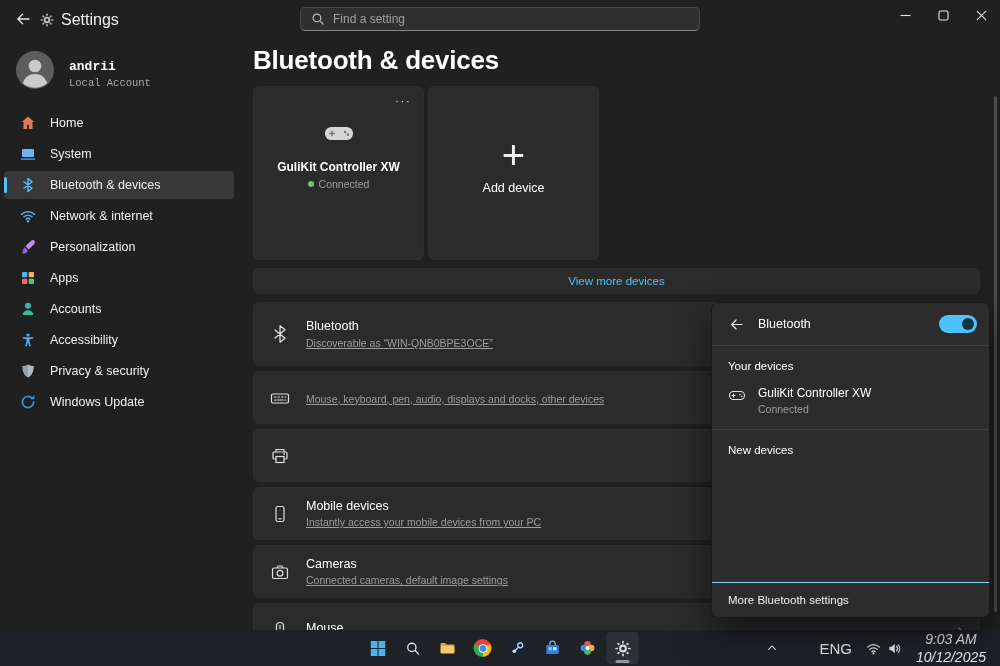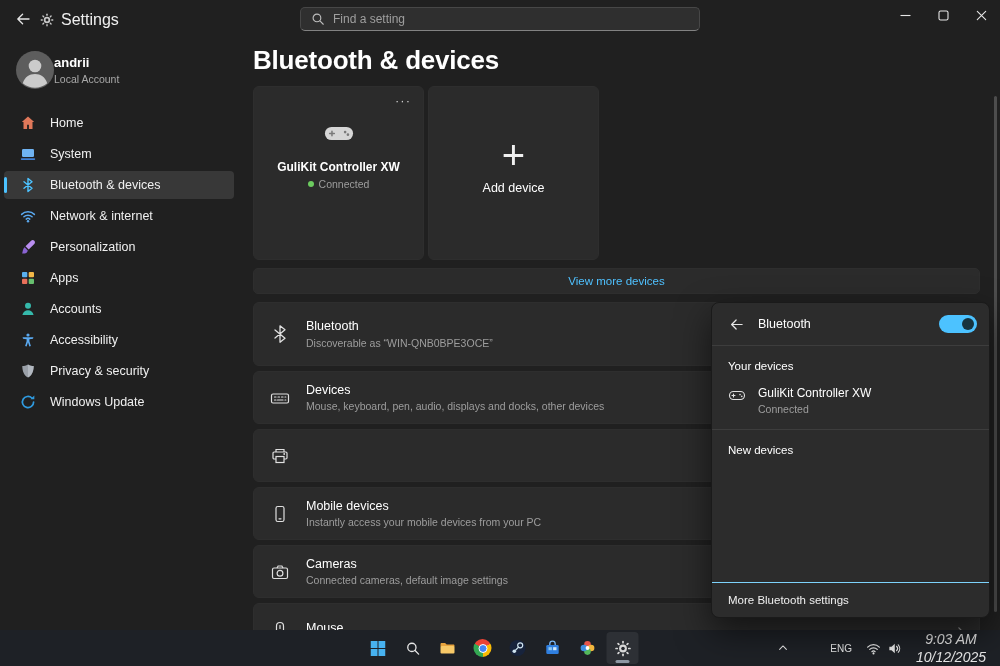--- a/index.html
+++ b/index.html
@@ -21,21 +21,21 @@
     background:#2f2f2f; border:1px solid #474747; border-bottom-color:#828282;
     border-radius:5px; display:flex; align-items:center; gap:8px; padding:0 10px;
   }
   .searchbox input { flex:1; background:transparent; border:none; outline:none; color:#e8e8e8; font-size:12px; }
   .searchbox input::placeholder { color:#9f9f9f; }
   .win-controls { position:absolute; right:0; top:0; display:flex; }
   .win-controls button { width:38px; height:30px; display:grid; place-items:center; }
 
   
   .sidebar { position:absolute; top:38px; left:0; width:250px; bottom:36px; }
-  .user { display:flex; align-items:center; margin:13px 10px 20px 16px; }
+  .user { display:flex; align-items:flex-end; gap:15px; margin:13px 10px 20px 16px;font-family:Liberation Mono, monospace; }
   .user-name { font-size:13px; font-weight:700; line-height:1.2; }
   .user-type { font-size:10.5px; color:#a8a8a8; margin-top:2px; }
   .nav-item {
     position:relative; display:flex; align-items:center; gap:14px;
     height:28px; margin:3px 16px 3px 4px; padding-left:16px;
     border-radius:4px; font-size:12.5px; color:#f0f0f0;
   }
   .nav-item.selected { background:#383838; }
   .nav-item.selected::before {
     content:""; position:absolute; left:0; top:6px; bottom:6px; width:3px;
@@ -68,21 +68,21 @@
 
   .rows { margin-top:8px; }
   .srow {
     display:flex; align-items:center; gap:16px; padding:0 16px;
     background:#2b2b2b; border:1px solid #2e2e2e; border-radius:6px;
     height:53px; margin-bottom:5px;
   }
   .srow.tall { height:64px; }
   .srow-ico { width:20px; flex:0 0 20px; }
   .srow-title { font-size:12.5px; line-height:1.25; }
-  .srow-sub { font-size:10.5px; color:#9d9d9d; margin-top:2px; }
+  .srow-sub { font-size:10.5px; color:#9d9d9d; margin-top:2px;text-decoration:underline; }
   .srow-chevron { margin-left:auto; color:#8f8f8f; font-size:17px; line-height:1; }
 
   .scrollbar { position:absolute; right:3px; top:96px; width:3px; height:516px; background:#4d4d4d; border-radius:2px; }
 
   
   .flyout {
     position:absolute; left:711px; top:302px; width:279px; height:316px;
     background:#2c2c2c; border:1px solid #1a1a1a; border-radius:8px;
     box-shadow:0 14px 34px rgba(0,0,0,.55);
     display:flex; flex-direction:column; z-index:10;
@@ -103,21 +103,21 @@
   .taskbar { position:absolute; left:0; right:0; bottom:0; height:36px; background:#1e2126; }
   .tb-center { position:absolute; left:50%; transform:translateX(-50%); top:2px; display:flex; gap:3px; }
   .tb-btn { width:32px; height:32px; border-radius:4px; display:grid; place-items:center; position:relative; }
   .tb-btn.active { background:rgba(255,255,255,.07); }
   .tb-btn.active::after {
     content:""; position:absolute; bottom:1px; left:50%; transform:translateX(-50%);
     width:14px; height:3px; border-radius:2px; background:#8d97a3;
   }
   .tb-right { position:absolute; right:6px; top:0; height:36px; display:flex; align-items:center; }
   .tb-chevron { width:26px; height:30px; display:grid; place-items:center; margin-right:26px; border-radius:4px; }
-  .tb-lang { font-size:10px; color:#e8e8e8; padding:4px 8px; border-radius:4px; }
+  .tb-lang { font-size:15px; color:#e8e8e8; padding:4px 8px; border-radius:4px; }
   .tb-tray { display:flex; align-items:center; gap:6px; padding:4px 6px; border-radius:4px; }
   .tb-clock { text-align:center; font-size:14px; line-height:1.3; color:#e8e8e8; padding:2px 8px; border-radius:4px;font-style:italic; }
 </style>
 </head>
 <body>
 
 <div>
 
   <div class="titlebar">
     <button class="back-btn">
@@ -327,21 +327,20 @@
         <span class="srow-chevron">›</span>
       </div>
       <div class="srow">
         <span class="srow-ico">
             <svg width="20" height="20" viewBox="0 0 20 20">
               <rect x="1.5" y="6" width="17" height="9" rx="1.5" stroke="#e0e0e0" stroke-width="1.2" fill="none"></rect>
               <path d="M4.5 9h1.5M8 9h1.5M11.5 9h1.5M15 9h.8M4.5 12h1.5M7.5 12h5.5M15 12h.8" stroke="#e0e0e0" stroke-width="1.2" stroke-linecap="round"></path>
             </svg>
           </span>
         <span>
-          <div class="srow-title">Devices</div>
           <div class="srow-sub">Mouse, keyboard, pen, audio, displays and docks, other devices</div>
         </span>
         <span class="srow-chevron">›</span>
       </div>
       <div class="srow">
         <span class="srow-ico">
             <svg width="20" height="20" viewBox="0 0 20 20">
               <path d="M6 6V3.5h8V6" stroke="#e0e0e0" stroke-width="1.2" fill="none"></path>
               <rect x="3" y="6" width="14" height="7" rx="1.2" stroke="#e0e0e0" stroke-width="1.2" fill="none"></rect>
               <rect x="6" y="10.5" width="8" height="6" stroke="#e0e0e0" stroke-width="1.2" fill="#2b2b2b"></rect>

